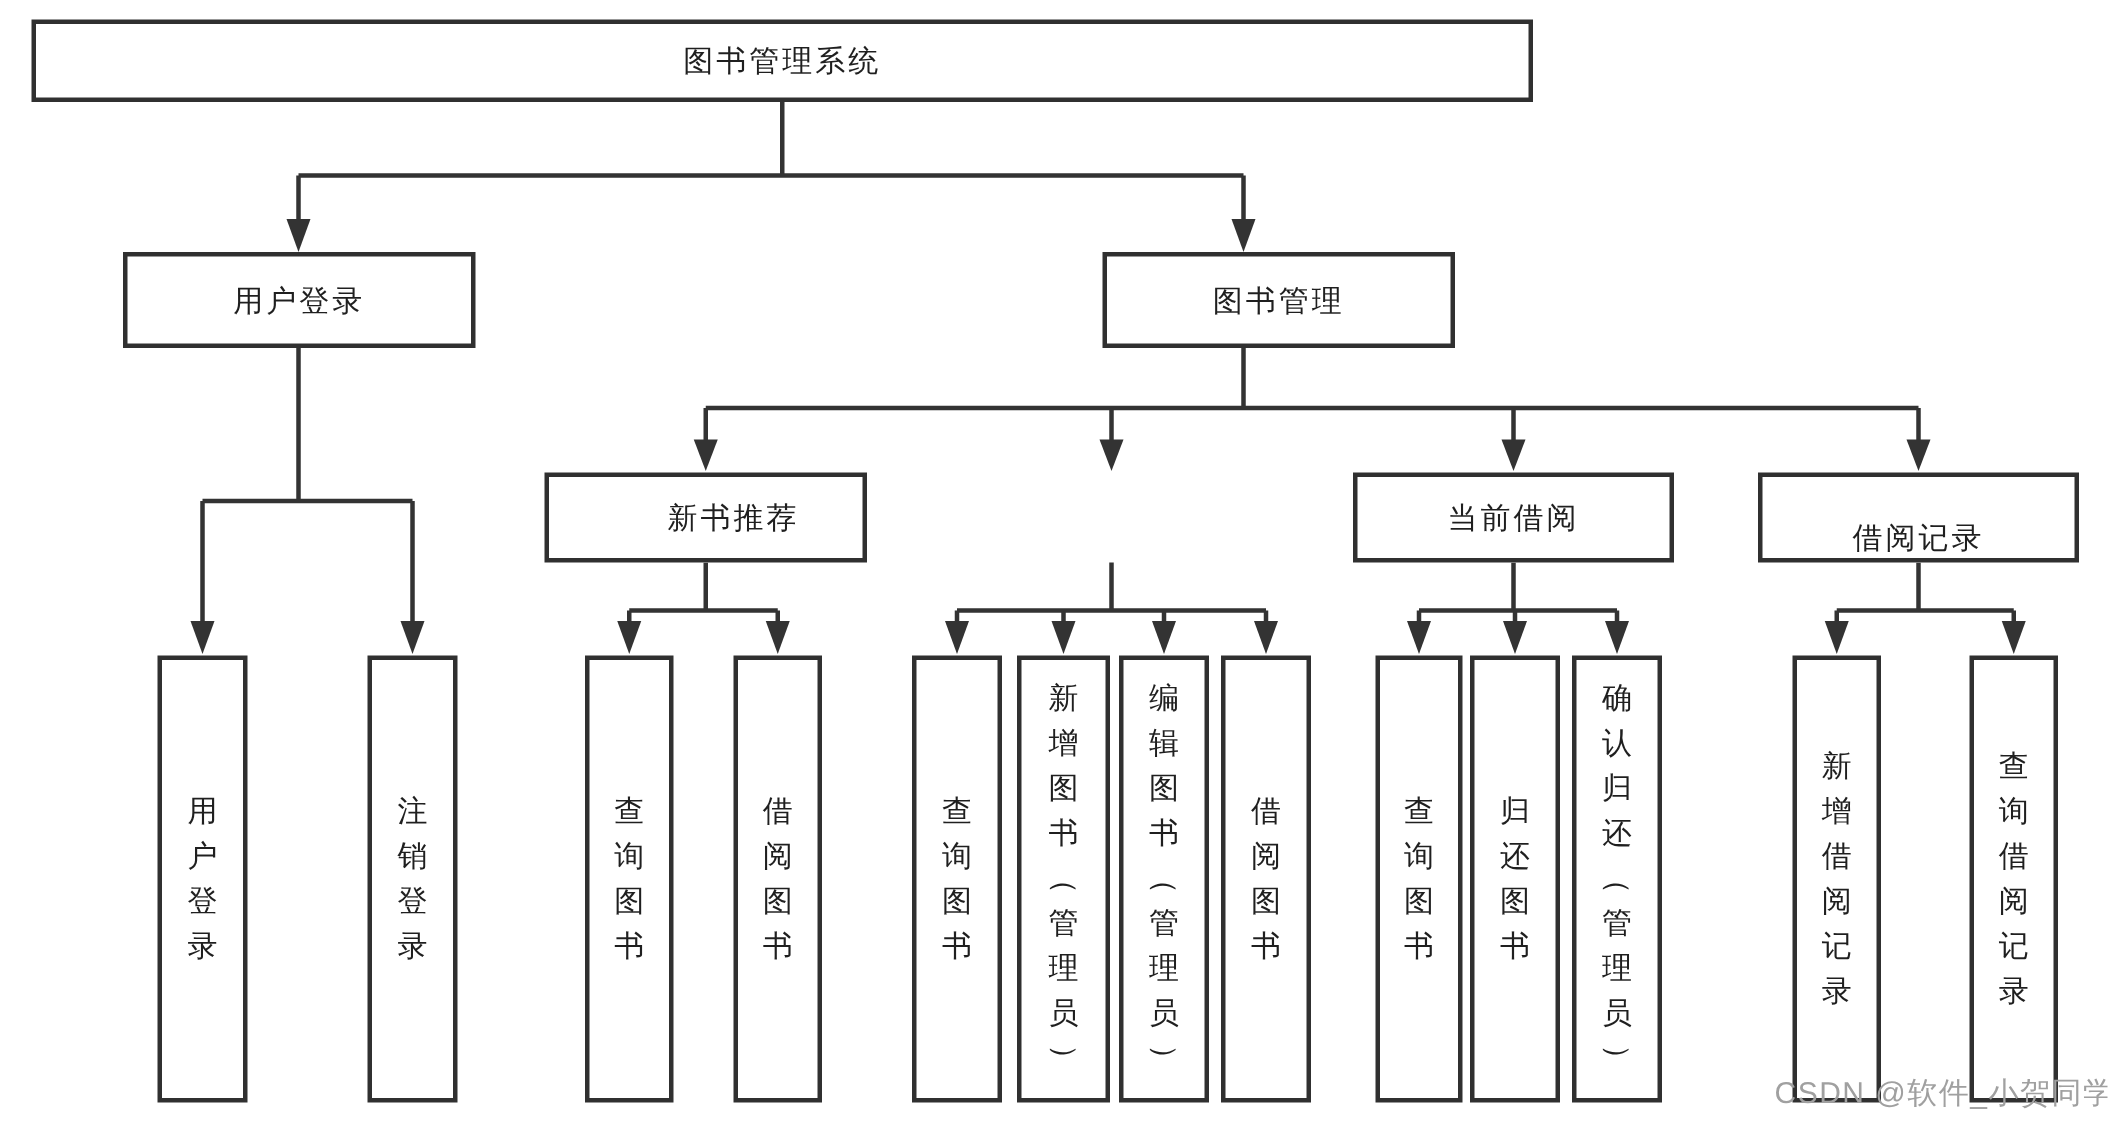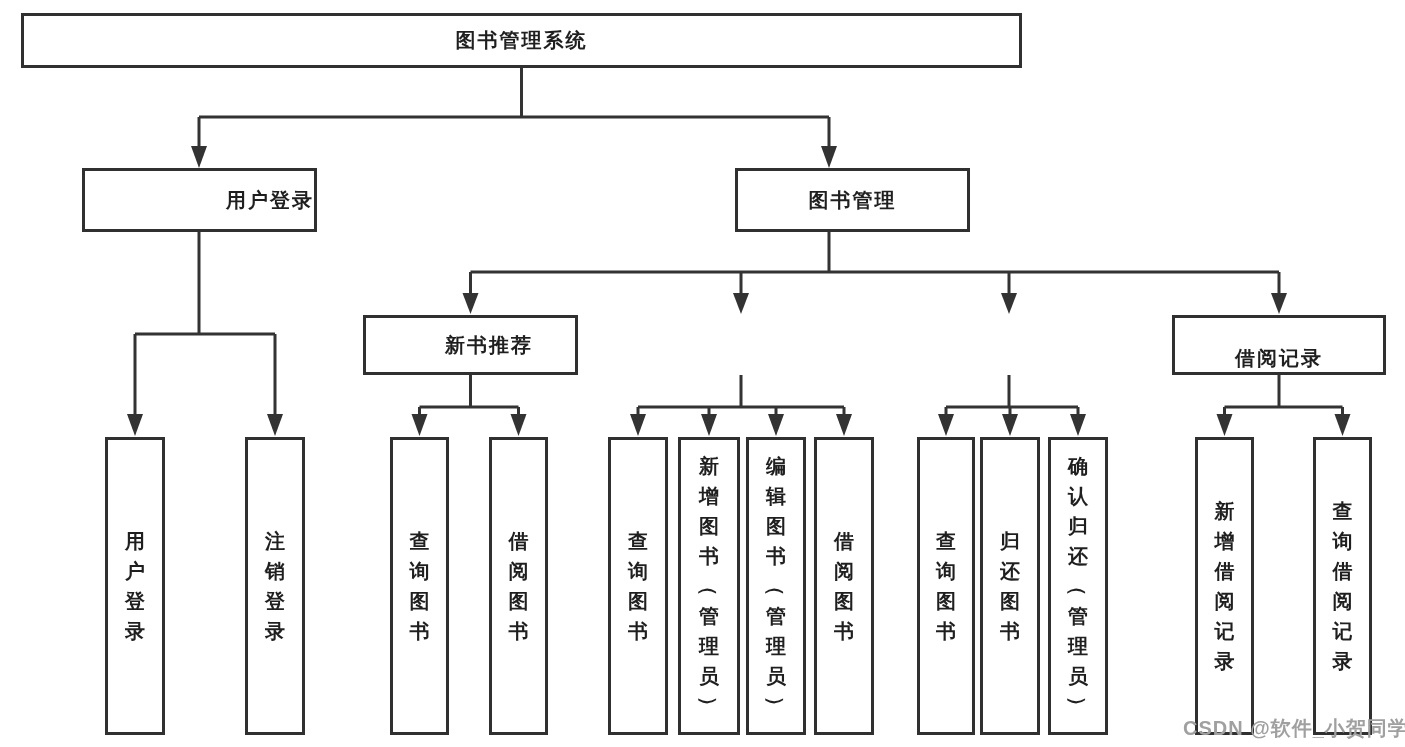--- a/index.html
+++ b/index.html
@@ -3,21 +3,21 @@
 <meta charset="utf-8">
 <style>
   html, body { margin: 0; padding: 0; }
   body {
     width: 1405px; height: 747px;
     background: #ffffff;
     font-family: "Liberation Sans", "DejaVu Sans", sans-serif;
     position: relative;
     overflow: hidden;
   }
-  #stage { position: absolute; left: 0; top: 0; width: 1405px; height: 747px; font-weight: bold; }
+  #stage { position: absolute; left: 0; top: 0; width: 1405px; height: 747px; }
   #wires { position: absolute; left: 0; top: 0; z-index: 1; }
   .hbox {
     position: absolute;
     box-sizing: border-box;
     border: 3px solid #303030;
     background: #ffffff;
     display: flex; align-items: center; justify-content: center;
     z-index: 2;
   }
   .hbox .lbl {
@@ -86,29 +86,32 @@
       <polygon points="1070,414 1086,414 1078,436"></polygon>
       <polygon points="1216.5,414 1232.5,414 1224.5,436"></polygon>
       <polygon points="1334.5,414 1350.5,414 1342.5,436"></polygon>
     </g>
   </svg>
 
   <div class="hbox" style="left:21px; top:13px; width:1001px; height:55px;">
     <span class="lbl">图书管理系统</span>
   </div>
 
-  <div class="hbox" style="left:82px; top:168px; width:235px; height:64px;justify-content:flex-end;">
+  <div class="hbox" style="left:82px; top:168px; width:235px; height:64px;">
     <span class="lbl">用户登录</span>
   </div>
   <div class="hbox" style="left:712px; top:168px; width:235px; height:64px;margin-left:23px;">
     <span class="lbl">图书管理</span>
   </div>
 
   <div class="hbox" style="left:363px; top:315px; width:215px; height:60px;padding-left:37px;">
     <span class="lbl">新书推荐</span>
+  </div>
+  <div class="hbox" style="left:902px; top:315px; width:214px; height:60px;">
+    <span class="lbl">当前借阅</span>
   </div>
   <div class="hbox" style="left:1172px; top:315px; width:214px; height:60px;align-items:flex-end;">
     <span class="lbl">借阅记录</span>
   </div>
 
   <div class="leaf" style="left:105px; width:60px;">
     <span class="vtext">
         <span class="vchar">用</span>
         <span class="vchar">户</span>
         <span class="vchar">登</span>

